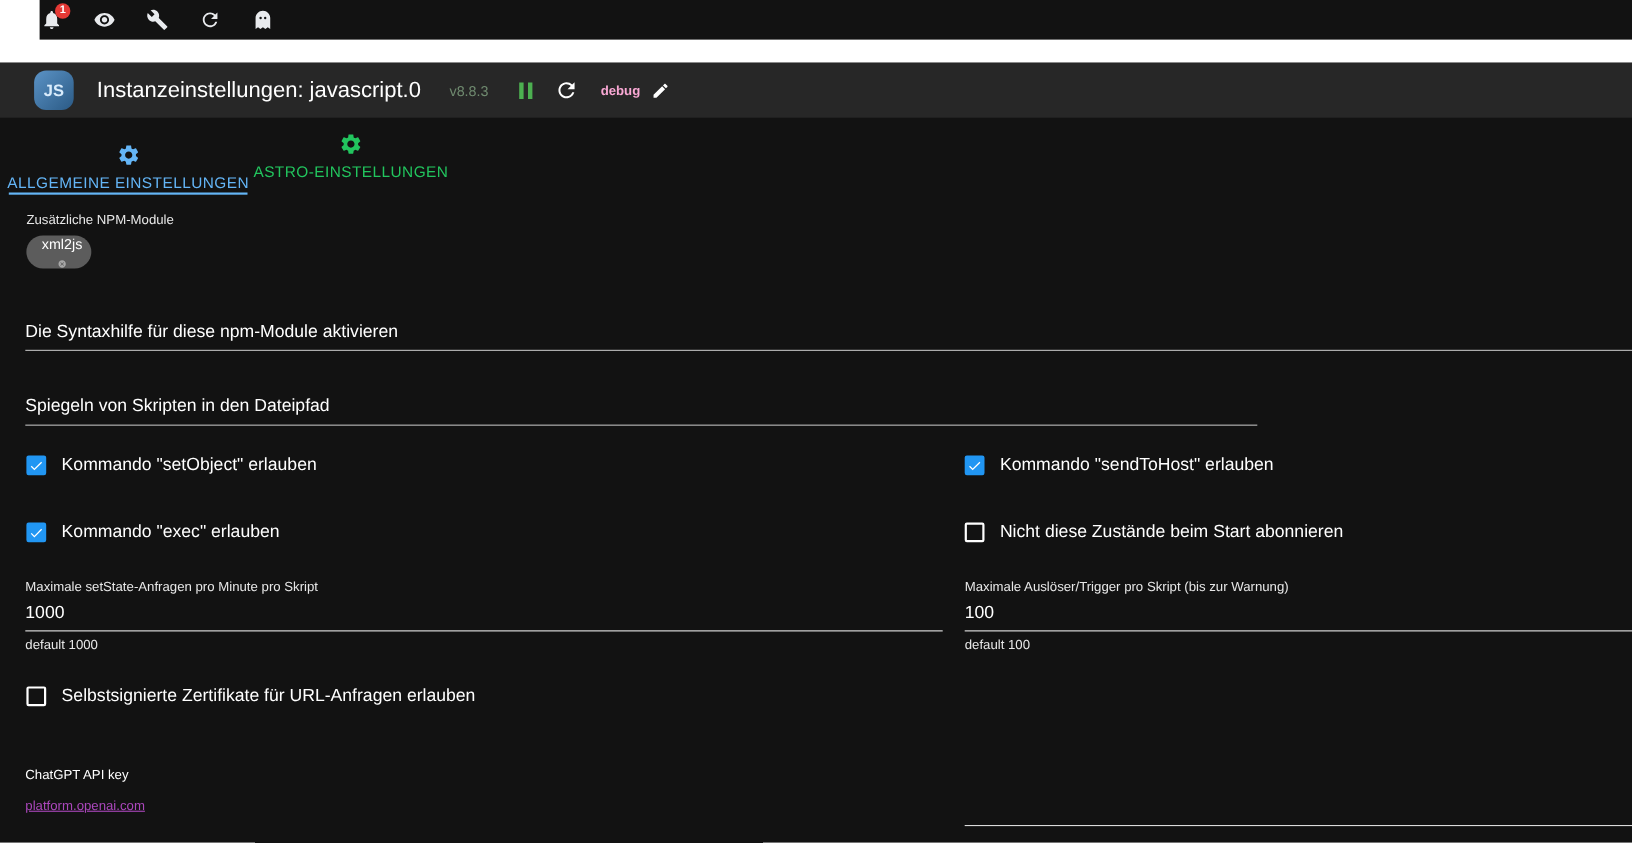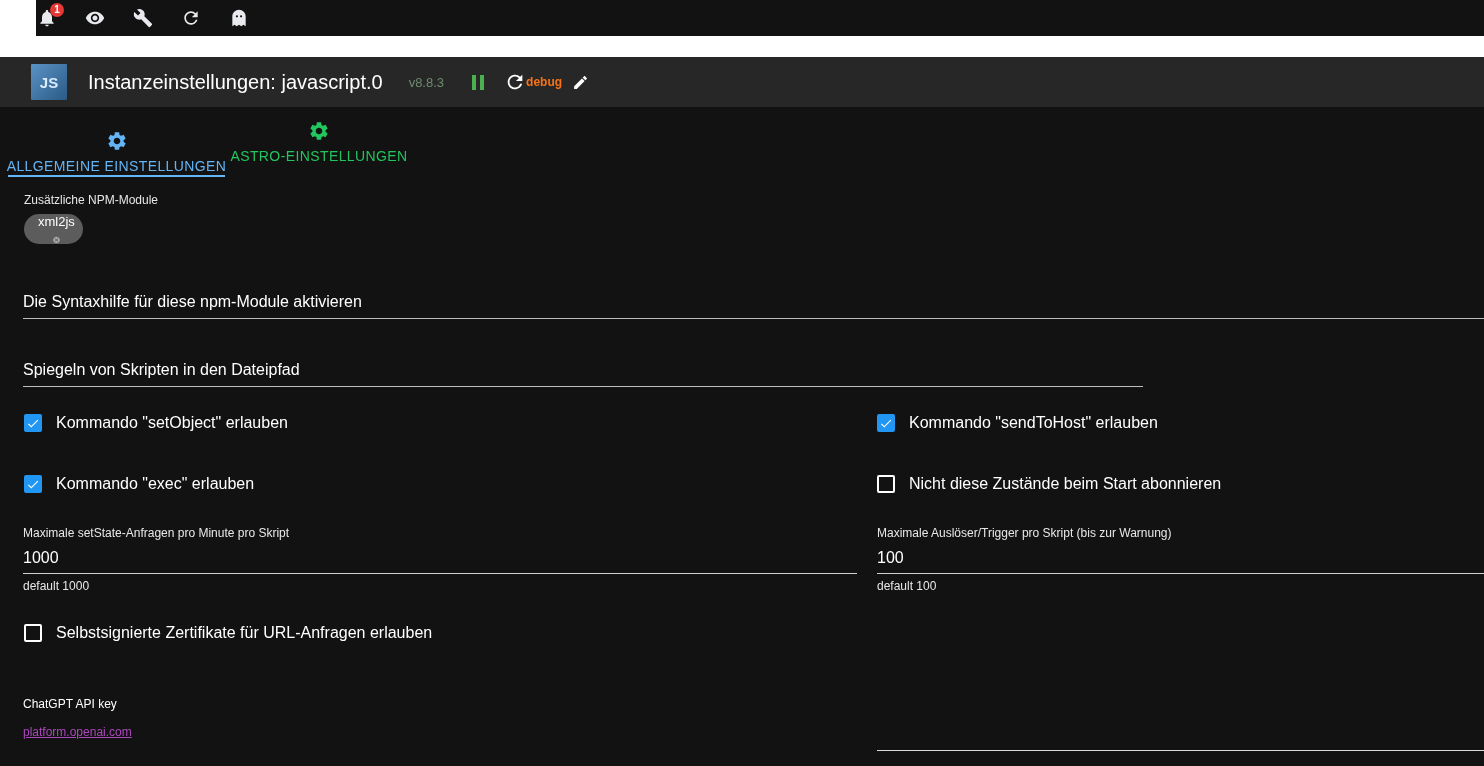--- a/index.html
+++ b/index.html
@@ -25,33 +25,33 @@
     background:var(--badge,#e53935); color:#fff;
     font-size:10px; line-height:14px; text-align:center; font-weight:700;
   }
   
   .dialog{ position:absolute; top:57px; left:0; right:0; bottom:0; background:#121212; }
   .dialog-header{
     height:50px; background:#272727;
     display:flex; align-items:center; padding-left:31px;
   }
   .logo{
-    width:36px; height:36px; border-radius:1px;
+    width:36px; height:36px; border-radius:11px;
     background:linear-gradient(135deg,#5b93c6,#2b5a85);
     display:flex; align-items:center; justify-content:center;
     font-weight:700; font-size:15px; color:#d9ecfc; flex:0 0 auto;
   }
   .title{ margin-left:21px; font-size:20px; color:#fff; white-space:nowrap; }
   .version{ margin-left:26px; font-size:13px; color:var(--version,#6f8a6f); }
   .hdr-icon{ display:inline-flex; align-items:center; justify-content:center; cursor:pointer; color:#fff; }
   .hdr-icon svg{ width:22px; height:22px; fill:currentColor; }
   .pause{ margin-left:28px; gap:4px; }
   .pause .bar{ width:4px; height:15px; background:var(--pause,#4caf50); display:inline-block; }
   .restart{ margin-left:20px; }
-  .loglevel{ font-size:12px; font-weight:700; color:#f97316; }
+  .loglevel{ margin-left:20px; font-size:12px; font-weight:700; color:#f9a8d4; }
   .edit{ margin-left:10px; }
   .edit svg{ width:17px; height:17px; }
   
   .tabs{ display:flex; margin-left:8px; height:70px; }
   .tab{
     display:flex; flex-direction:column; align-items:center; justify-content:center;
     gap:6px; cursor:pointer; color:#22c55e;
     font-size:14px; font-weight:500; letter-spacing:.4px; white-space:nowrap;
   }
   .tab svg{ width:22px; height:22px; fill:currentColor; }

